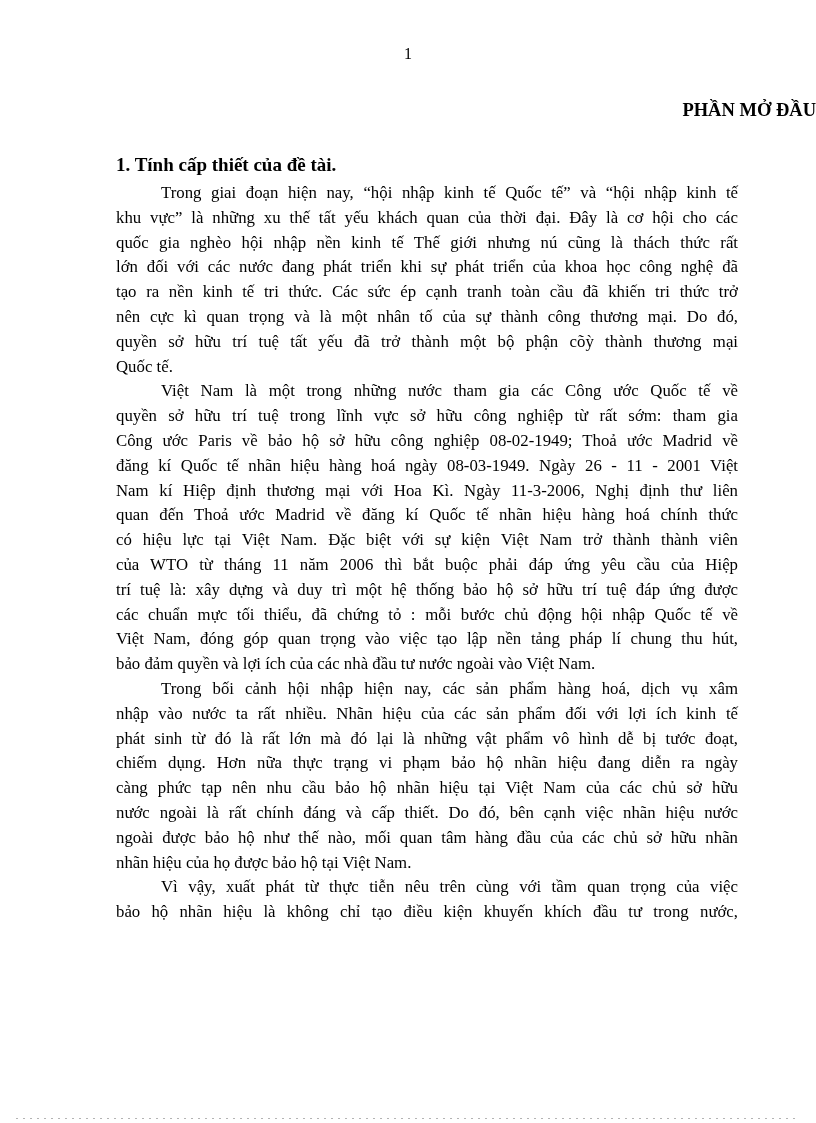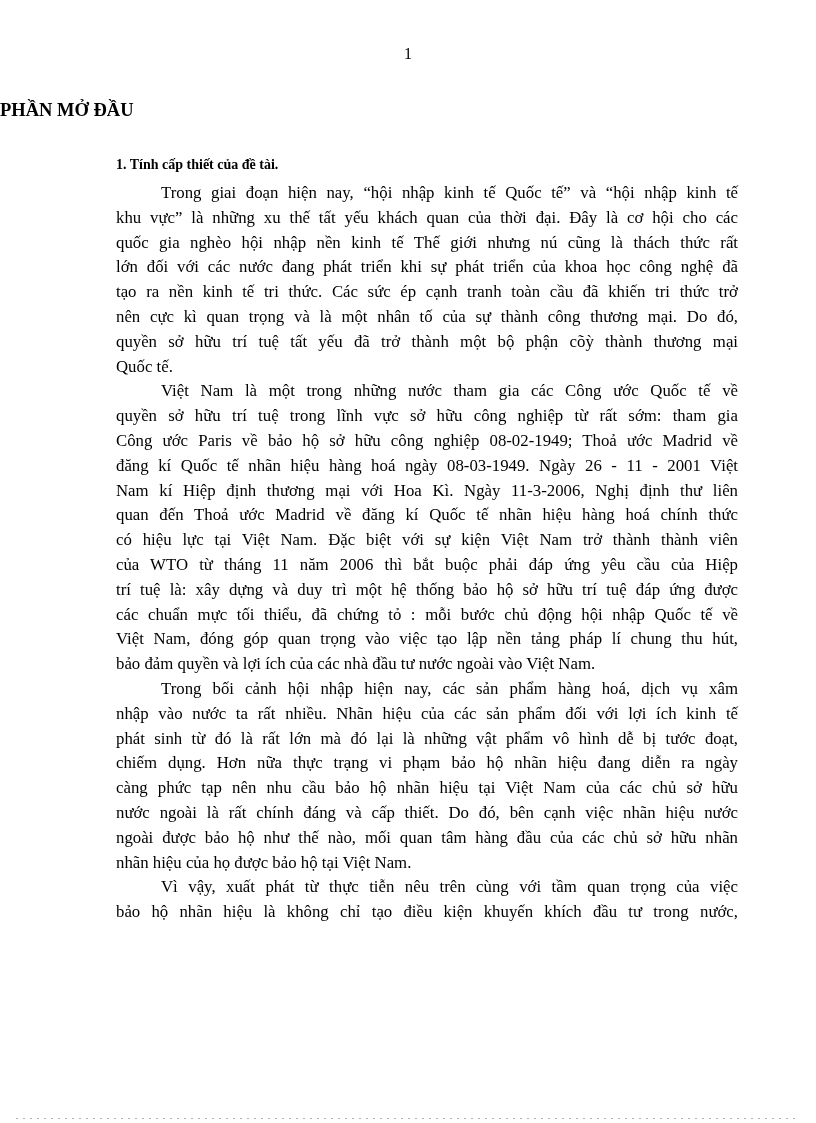--- a/index.html
+++ b/index.html
@@ -20,33 +20,33 @@
     margin-top: 44px;
     height: 20px;
     line-height: 20px;
     text-align: center;
     font-size: 16px;
   }
   .doc-title {
     margin-top: 34px;
     height: 24px;
     line-height: 24px;
-    text-align: left;
+    text-align: right;
     font-size: 18.5px;
     font-weight: bold;
   }
   .content {
     width: 622px;
     margin-left: 116px;
   }
   .section-heading {
     margin-top: 32px;
     height: 22px;
     line-height: 22px;
-    font-size: 14px;
+    font-size: 19px;
     font-weight: bold;
   }
   .body-text {
     margin-top: 5px;
     font-size: 16.8px;
   }
   .line {
     line-height: 24.8px;
     text-align: justify;
     text-align-last: justify;

